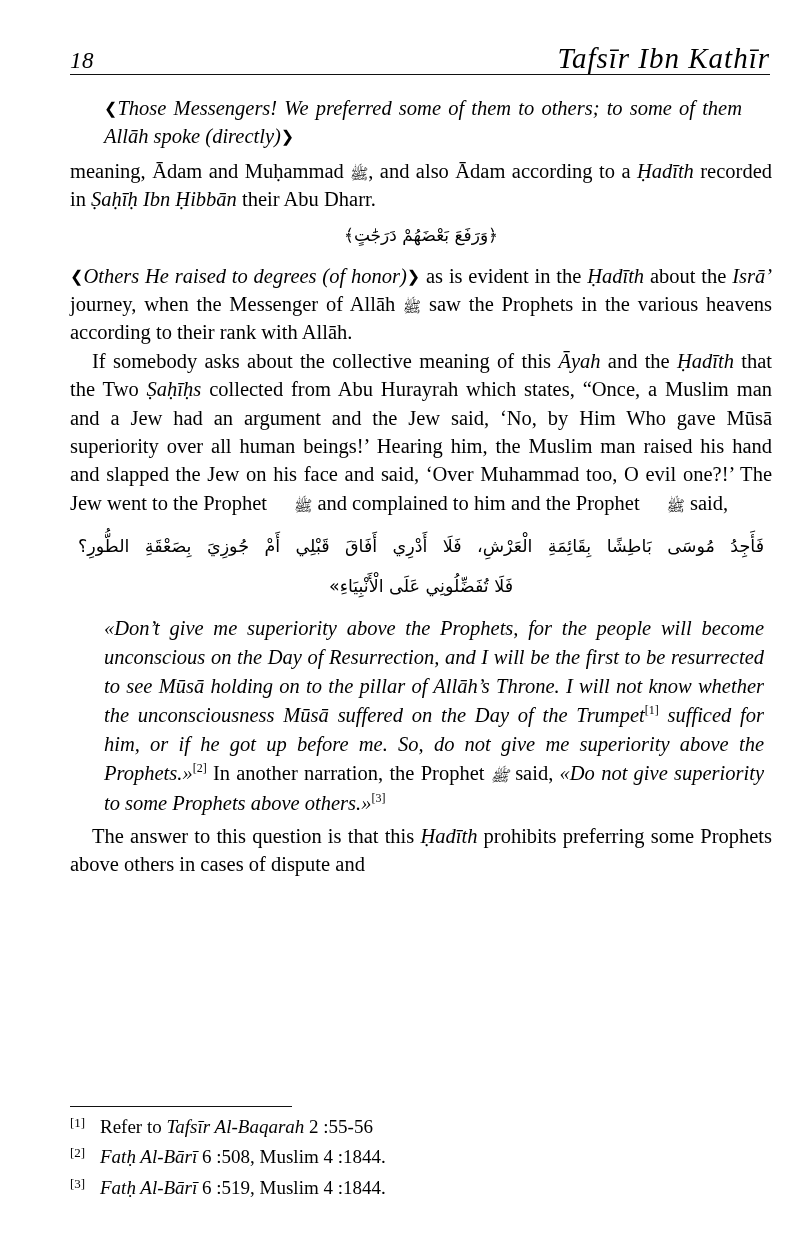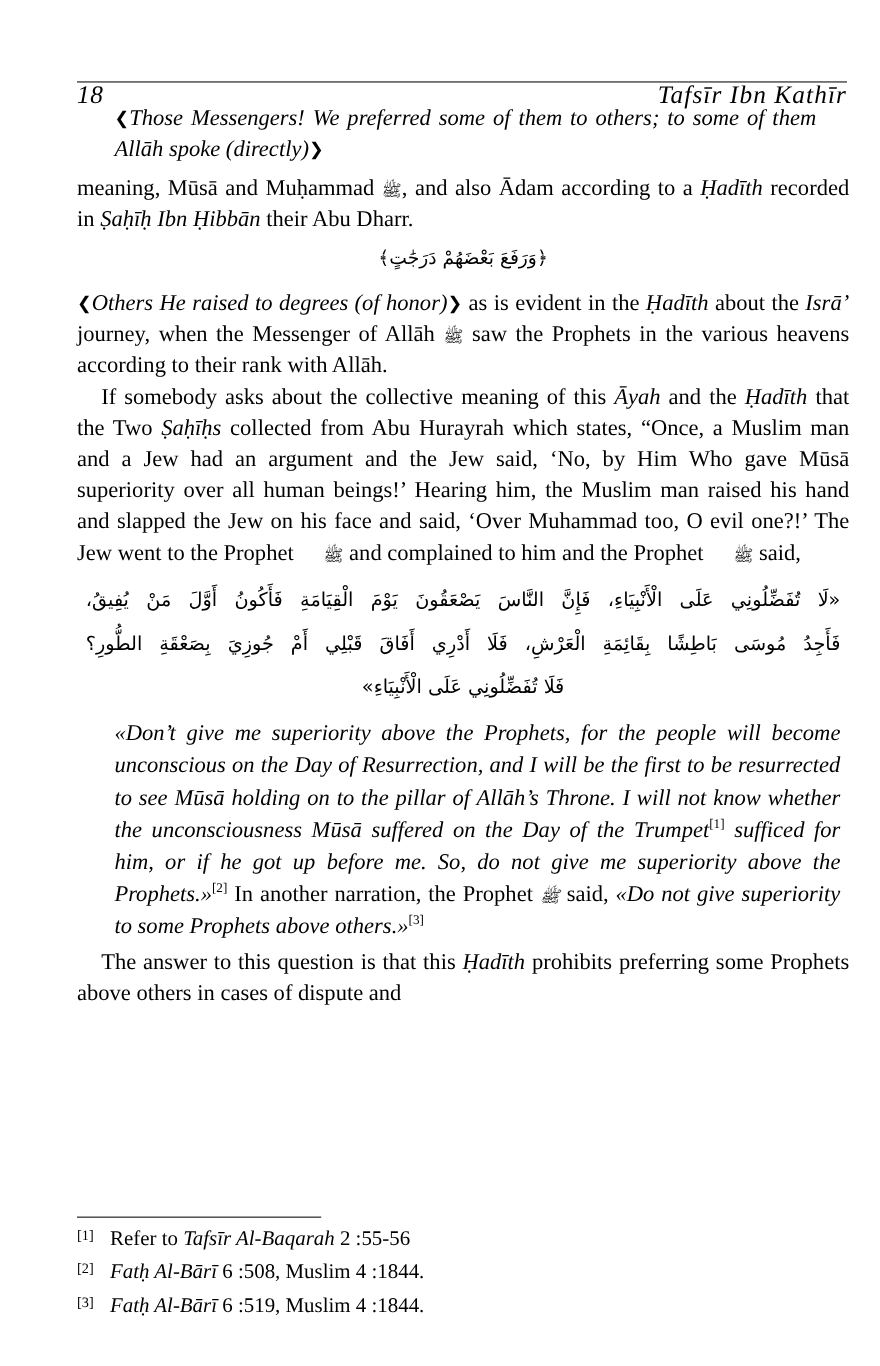--- a/index.html
+++ b/index.html
@@ -31,21 +31,21 @@
     width: 700px;
     display: flex;
     align-items: baseline;
     justify-content: space-between;
     font-style: italic;
     font-size: 24px;
     letter-spacing: 0.5px;
     gap: 39px;
   }
   .header .folio { font-size: 23px; }
-  .header .book-title { font-size: 23px; letter-spacing: 1px; margin-top: 32px; }
+  .header .book-title { font-size: 29px; letter-spacing: 1px; }
   .header-rule {
     position: absolute;
     left: 70px;
     top: 74px;
     width: 700px;
     height: 0;
     border-top: 1.6px solid #111;
   }
 
   
@@ -187,30 +187,29 @@
   </div>
   <div class="header-rule"></div>
 
   <div class="col">
 
 
     <div class="trans-block">
       <p><span class="orn">❮</span><span>Those Messengers! We preferred some of them to others; to some of them Allāh spoke (directly)</span><span class="orn">❯</span></p>
     </div>
 
-    <p class="body"><span>meaning, Mūsā and Muḥammad </span><span class="sp">ﷺ</span><span>, and also Ādam according to a </span><span class="it">Ḥadīth</span><span> recorded in </span><span class="it">Ṣaḥīḥ Ibn Ḥibbān</span><span> their Abu Dharr.</span></p>
+    <p class="body"><span>meaning, Ādam and Muḥammad </span><span class="sp">ﷺ</span><span>, and also Ādam according to a </span><span class="it">Ḥadīth</span><span> recorded in </span><span class="it">Ṣaḥīḥ Ibn Ḥibbān</span><span> their Abu Dharr.</span></p>
 
     <div class="ayah small">﴿وَرَفَعَ بَعْضَهُمْ دَرَجَٰتٍ﴾</div>
 
     <p class="body"><span class="orn">❮</span><span class="it">Others He raised to degrees (of honor)</span><span class="orn">❯</span><span> as is evident in the </span><span class="it">Ḥadīth</span><span> about the </span><span class="it">Isrā’</span><span> journey, when the Messenger of Allāh </span><span class="sp">ﷺ</span><span> saw the Prophets in the various heavens according to their rank with Allāh.</span></p>
 
     <p class="body indent-first"><span>If somebody asks about the collective meaning of this </span><span class="it">Āyah</span><span> and the </span><span class="it">Ḥadīth</span><span> that the Two </span><span class="it">Ṣaḥīḥs</span><span> collected from Abu Hurayrah which states, “Once, a Muslim man and a Jew had an argument and the Jew said, ‘No, by Him Who gave Mūsā superiority over all human beings!’ Hearing him, the Muslim man raised his hand and slapped the Jew on his face and said, ‘Over Muhammad too, O evil one?!’ The Jew went to the Prophet </span><span class="sp">ﷺ</span><span> and complained to him and the Prophet </span><span class="sp">ﷺ</span><span> said,</span></p>
 
     <div class="ar-hadith">
-      <span class="l just">«لَا تُفَضِّلُونِي عَلَى الْأَنْبِيَاءِ، فَإِنَّ النَّاسَ يَصْعَقُونَ يَوْمَ الْقِيَامَةِ فَأَكُونُ أَوَّلَ مَنْ يُفِيقُ،</span>
       <span class="l just">فَأَجِدُ مُوسَى بَاطِشًا بِقَائِمَةِ الْعَرْشِ، فَلَا أَدْرِي أَفَاقَ قَبْلِي أَمْ جُوزِيَ بِصَعْقَةِ الطُّورِ؟</span>
       <span class="l center">فَلَا تُفَضِّلُونِي عَلَى الْأَنْبِيَاءِ»</span>
     </div>
 
     <div class="hadith-trans">
       <p><span>«Don’t give me superiority above the Prophets, for the people will become unconscious on the Day of Resurrection, and I will be the first to be resurrected to see Mūsā holding on to the pillar of Allāh’s Throne. I will not know whether the unconsciousness Mūsā suffered on the Day of the Trumpet</span><sup class="fn">[1]</sup><span> sufficed for him, or if he got up before me. So, do not give me superiority above the Prophets.»</span><sup class="fn">[2]</sup><span style="font-style:normal"> In another narration, the Prophet </span><span class="sp">ﷺ</span><span style="font-style:normal"> said, </span><span>«Do not give superiority to some Prophets above others.»</span><sup class="fn">[3]</sup></p>
     </div>
 
     <p class="body indent-first"><span>The answer to this question is that this </span><span class="it">Ḥadīth</span><span> prohibits preferring some Prophets above others in cases of dispute and</span></p>
 

